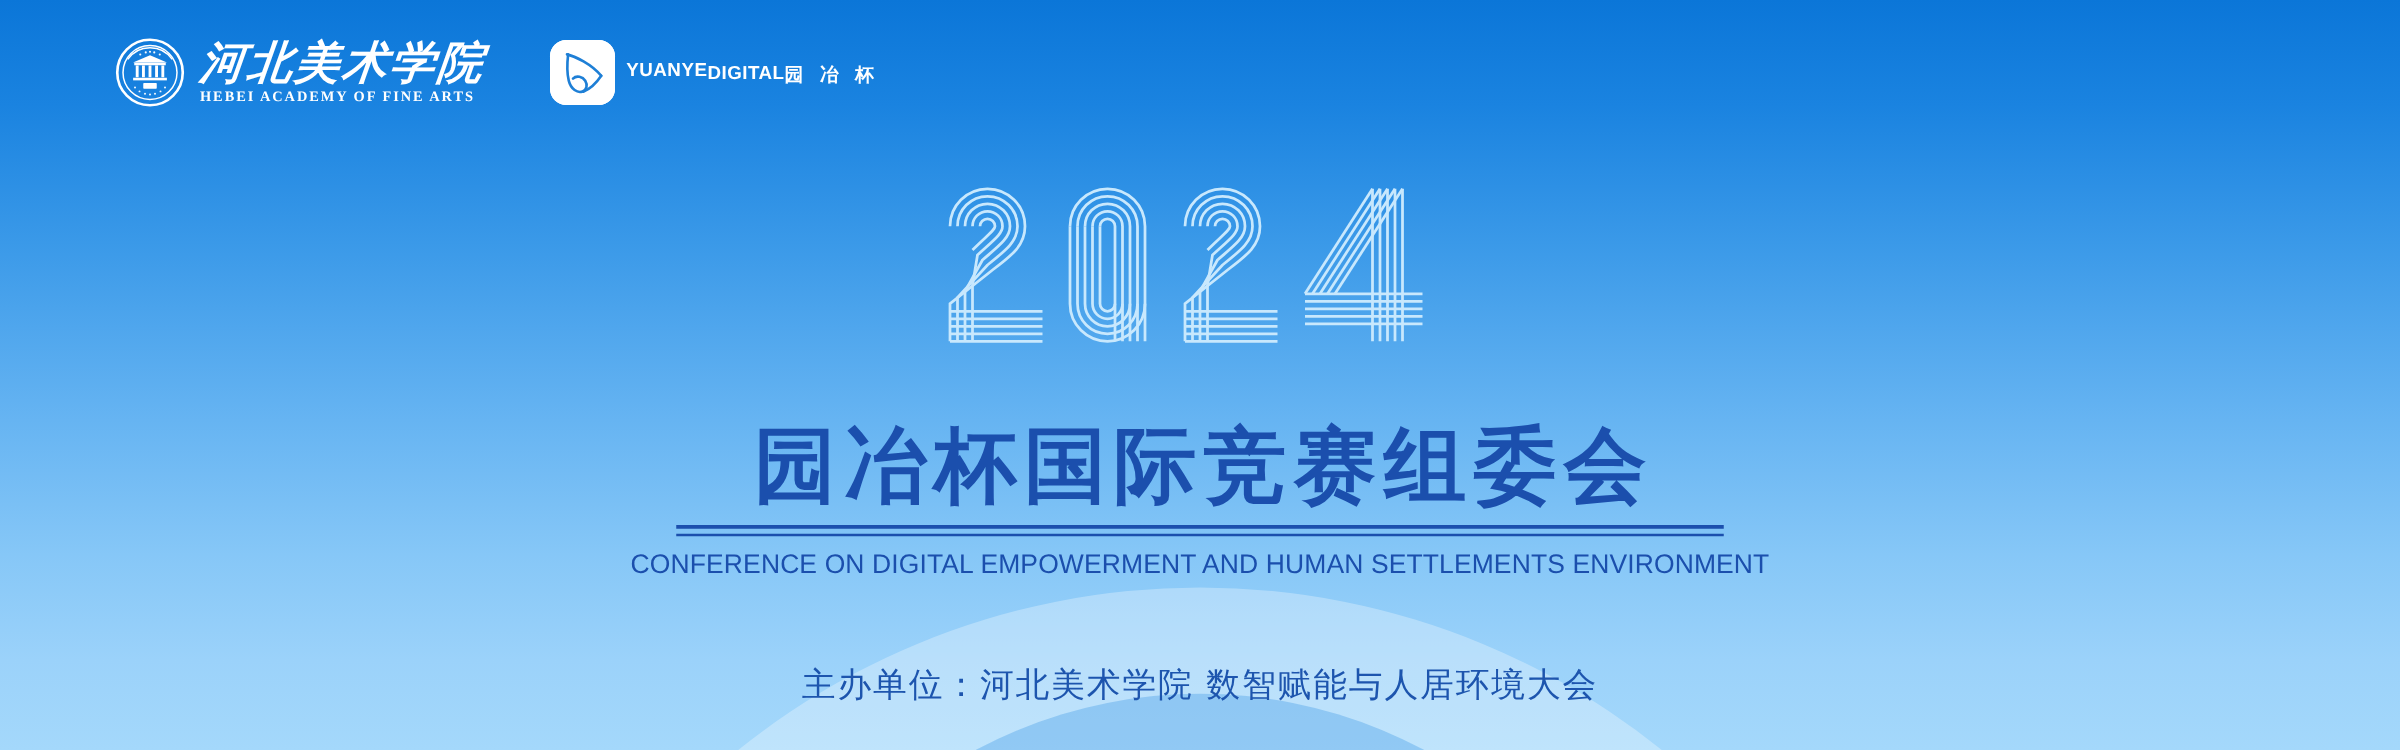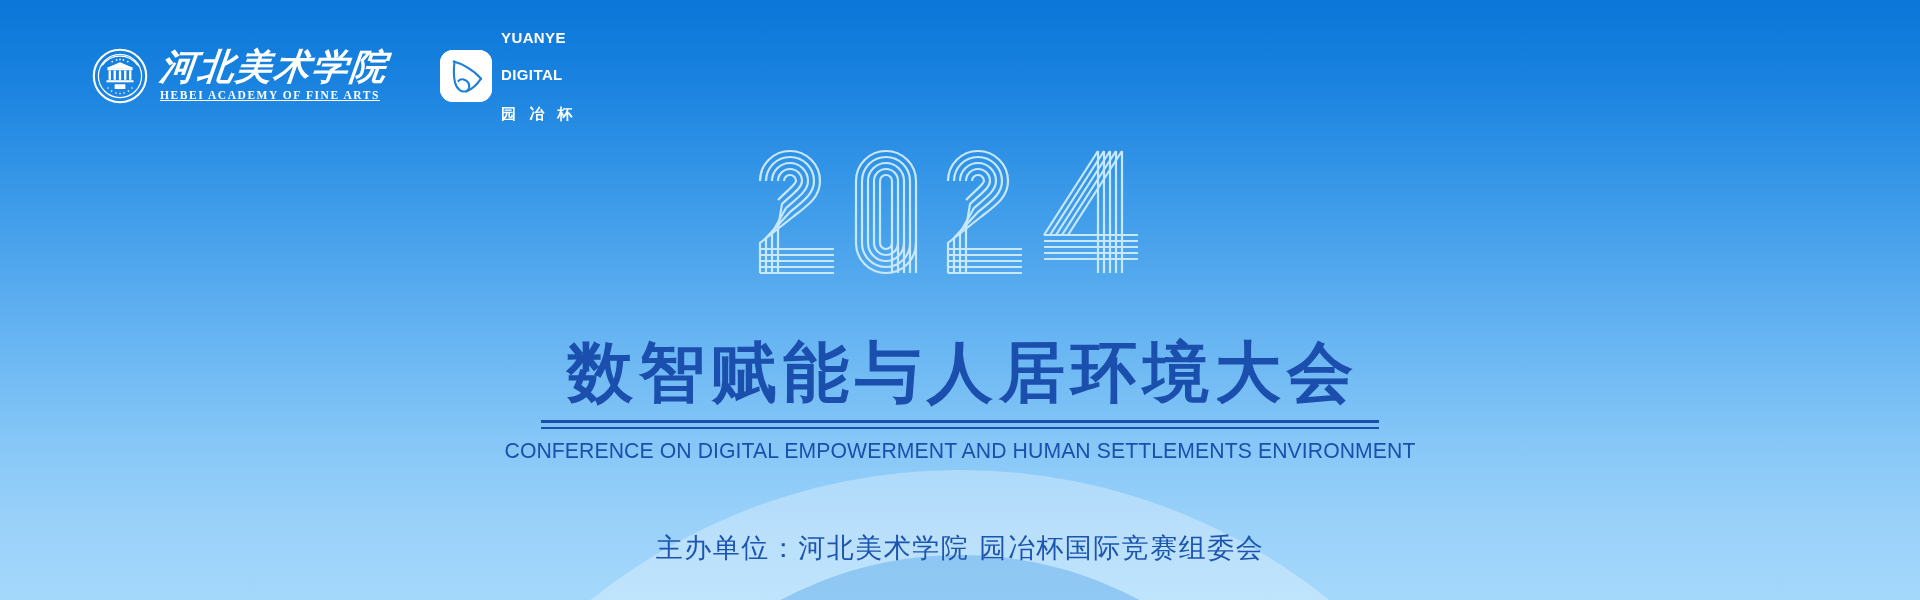--- a/index.html
+++ b/index.html
@@ -84,42 +84,40 @@
     transform: skewX(-6deg);
   }
   .hebei-en {
     font-family: "Liberation Serif", "DejaVu Serif", serif;
     font-size: 11.5px;
     font-weight: 700;
     color: #ffffff;
     letter-spacing: 1.55px;
     white-space: nowrap;
     margin-top: 5px;
-    text-decoration: underline;
   }
 
   .logo-yuanye {
     display: flex;
     align-items: center;
     gap: 9px;
   }
   .yy-mark {
     width: 52px;
     height: 52px;
     background: #ffffff;
     border-radius: 13px;
     position: relative;
     flex: 0 0 52px;
   }
   .yy-text {
     display: flex;
-    flex-direction: column;
+    flex-direction: row;
     line-height: 1;
     color: #ffffff;
-    gap: 20px;
   }
   .yy-l1, .yy-l2 {
     font-size: 15px;
     font-weight: 700;
     letter-spacing: 0.4px;
   }
   .yy-l2 { margin-top: 2px; }
   .yy-l3 {
     font-size: 15px;
     font-weight: 700;
@@ -340,23 +338,23 @@
           <path d="M2 90 L96 90" stroke-width="2.2"></path>
           <path d="M2 96 L96 96" stroke-width="2.2"></path>
           <path d="M2 102 L96 102" stroke-width="2.2"></path>
           <path d="M2 108 L96 108" stroke-width="2.2"></path>
         </g>
       </g>
     </svg>
   </div>
 
   <div class="headline-block">
-    <div class="title-cn">数智赋能与人居环境大会</div>
+    <div class="title-cn">园冶杯国际竞赛组委会</div>
     <div class="rules">
       <div class="rule-thick"></div>
       <div class="rule-thin"></div>
     </div>
     <div class="title-en">CONFERENCE ON DIGITAL EMPOWERMENT AND HUMAN SETTLEMENTS ENVIRONMENT</div>
   </div>
 
-  <div class="organizer">主办单位：河北美术学院  园冶杯国际竞赛组委会</div>
+  <div class="organizer">主办单位：河北美术学院  数智赋能与人居环境大会</div>
 
 </div>
 
 </body></html>

